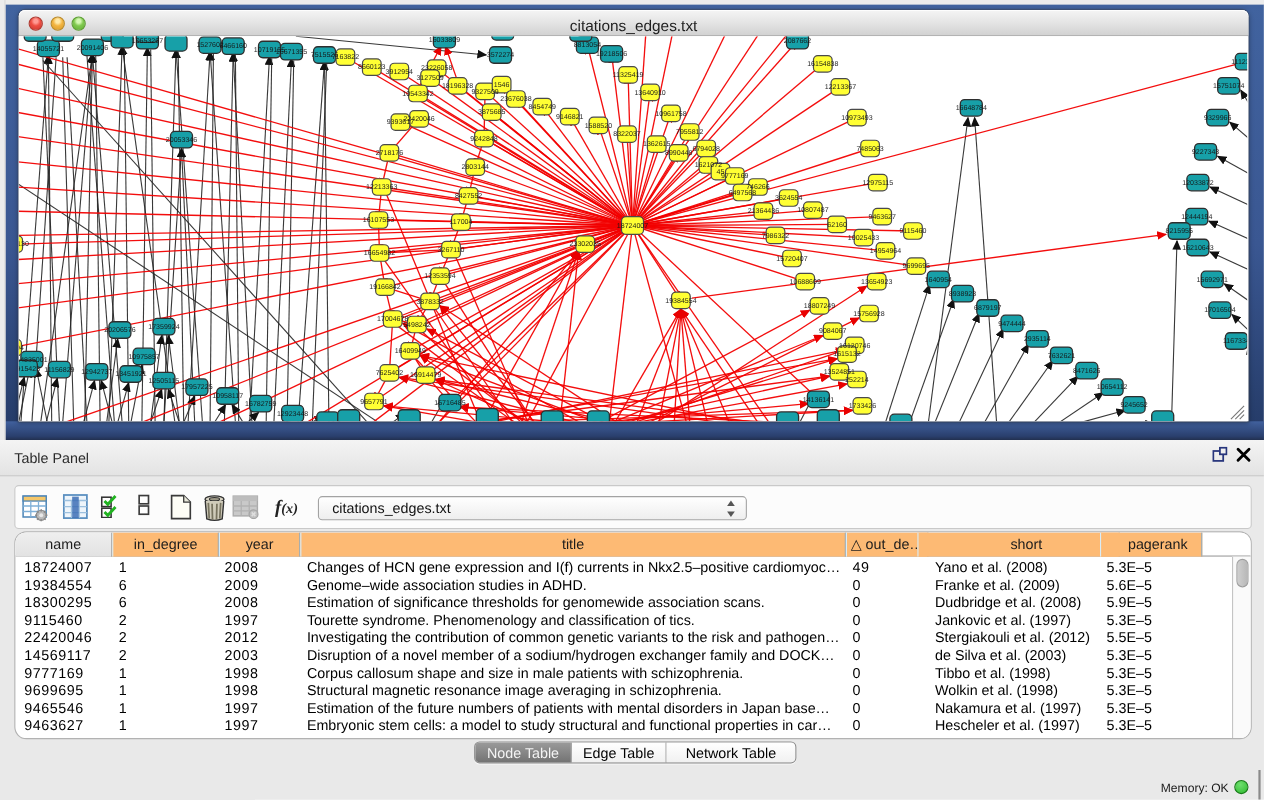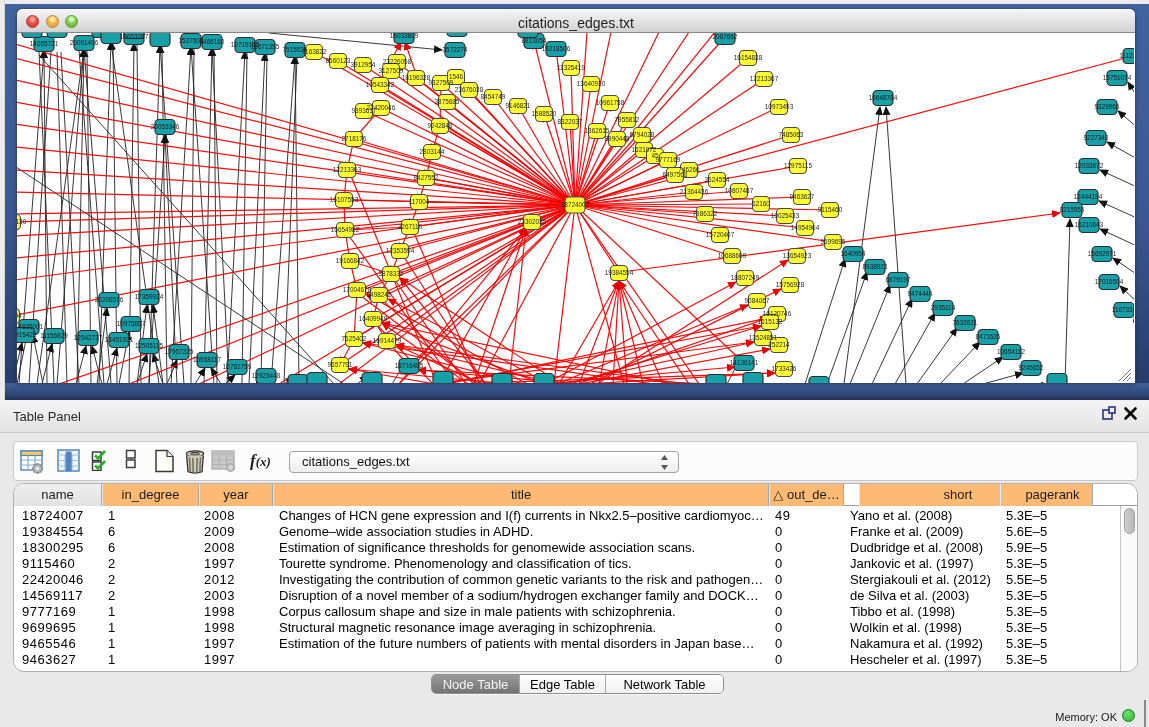--- a/index.html
+++ b/index.html
@@ -682,21 +682,21 @@
           <path d="M4.5 16 L8 11 L1 11 Z" fill="#555"></path>
         </svg>
    </div>
    <div class="tablebox">
      <div class="thead">
           <div class="th gray" style="left:0px;width:88px">name</div>
           <div class="th " style="left:88px;width:97px">in_degree</div>
           <div class="th " style="left:185px;width:74px">year</div>
           <div class="th " style="left:259px;width:496px">title</div>
           <div class="th " style="left:755px;width:75px">△ out_de…</div>
-          <div class="th " style="left:845px;width:184px"><span style="margin-left:14px">short</span></div>
+          <div class="th " style="left:820px;width:184px"><span style="margin-left:14px">short</span></div>
           <div class="th " style="left:986px;width:93px"><span style="margin-left:12px">pagerank</span></div>
         </div>
      <div class="rows">
           <div class="cell" style="left:8px;top:0px;width:80px;letter-spacing:.5px;">18724007</div>
           <div class="cell" style="left:94px;top:0px;width:60px;letter-spacing:.5px;">1</div>
           <div class="cell" style="left:190px;top:0px;width:60px;letter-spacing:.5px;">2008</div>
           <div class="cell" style="left:265px;top:0px;width:492px;">Changes of HCN gene expression and I(f) currents in Nkx2.5–positive cardiomyoc…</div>
           <div class="cell" style="left:761px;top:0px;width:60px;letter-spacing:.5px;">49</div>
           <div class="cell" style="left:836px;top:0px;width:150px;">Yano et al. (2008)</div>
           <div class="cell" style="left:992px;top:0px;width:90px;">5.3E–5</div>
@@ -747,25 +747,26 @@
           <div class="cell" style="left:190px;top:112px;width:60px;letter-spacing:.5px;">1998</div>
           <div class="cell" style="left:265px;top:112px;width:492px;">Structural magnetic resonance image averaging in schizophrenia.</div>
           <div class="cell" style="left:761px;top:112px;width:60px;letter-spacing:.5px;">0</div>
           <div class="cell" style="left:836px;top:112px;width:150px;">Wolkin et al. (1998)</div>
           <div class="cell" style="left:992px;top:112px;width:90px;">5.3E–5</div>
           <div class="cell" style="left:8px;top:128px;width:80px;letter-spacing:.5px;">9465546</div>
           <div class="cell" style="left:94px;top:128px;width:60px;letter-spacing:.5px;">1</div>
           <div class="cell" style="left:190px;top:128px;width:60px;letter-spacing:.5px;">1997</div>
           <div class="cell" style="left:265px;top:128px;width:492px;">Estimation of the future numbers of patients with mental disorders in Japan base…</div>
           <div class="cell" style="left:761px;top:128px;width:60px;letter-spacing:.5px;">0</div>
-          <div class="cell" style="left:836px;top:128px;width:150px;">Nakamura et al. (1992)</div>
+          <div class="cell" style="left:836px;top:128px;width:150px;">Nakamura et al. (1997)</div>
           <div class="cell" style="left:992px;top:128px;width:90px;">5.3E–5</div>
           <div class="cell" style="left:8px;top:144px;width:80px;letter-spacing:.5px;">9463627</div>
           <div class="cell" style="left:94px;top:144px;width:60px;letter-spacing:.5px;">1</div>
           <div class="cell" style="left:190px;top:144px;width:60px;letter-spacing:.5px;">1997</div>
+          <div class="cell" style="left:265px;top:144px;width:492px;">Embryonic stem cells: a model to study structural and functional properties in car…</div>
           <div class="cell" style="left:761px;top:144px;width:60px;letter-spacing:.5px;">0</div>
           <div class="cell" style="left:836px;top:144px;width:150px;">Hescheler et al. (1997)</div>
           <div class="cell" style="left:992px;top:144px;width:90px;">5.3E–5</div>
         </div>
      <div class="sbar">
           <div class="sthumb"></div>
         </div>
    </div>
    <div class="tabs">
      <div class="tab sel" style="width:88px">Node Table</div>

